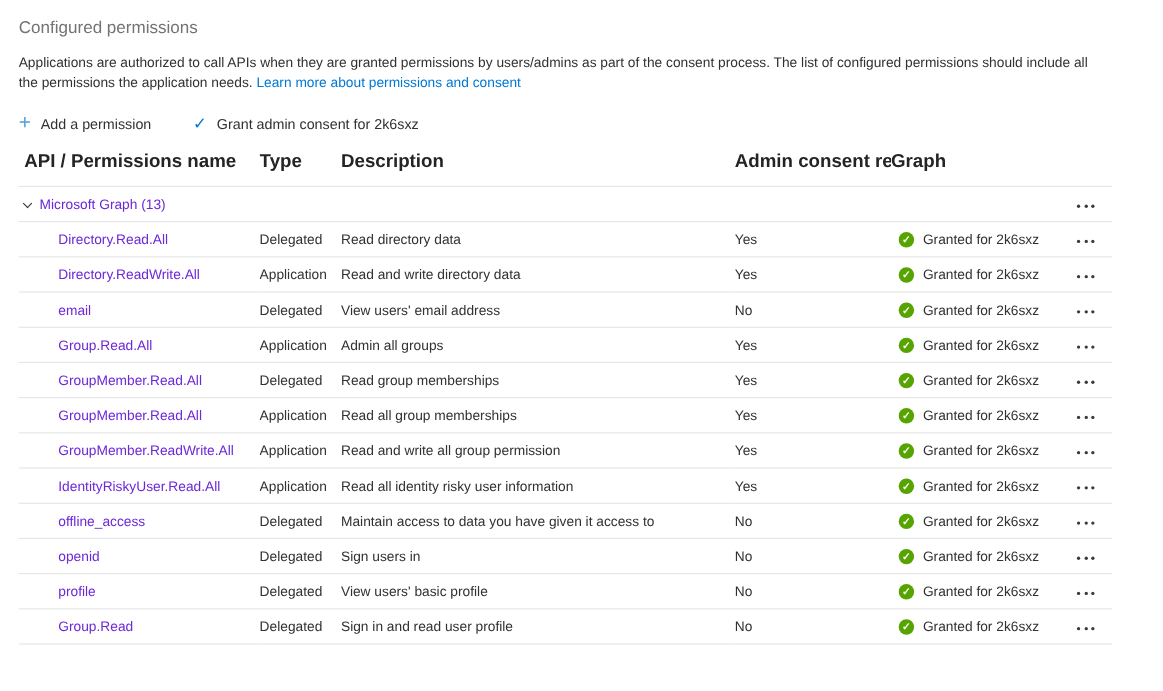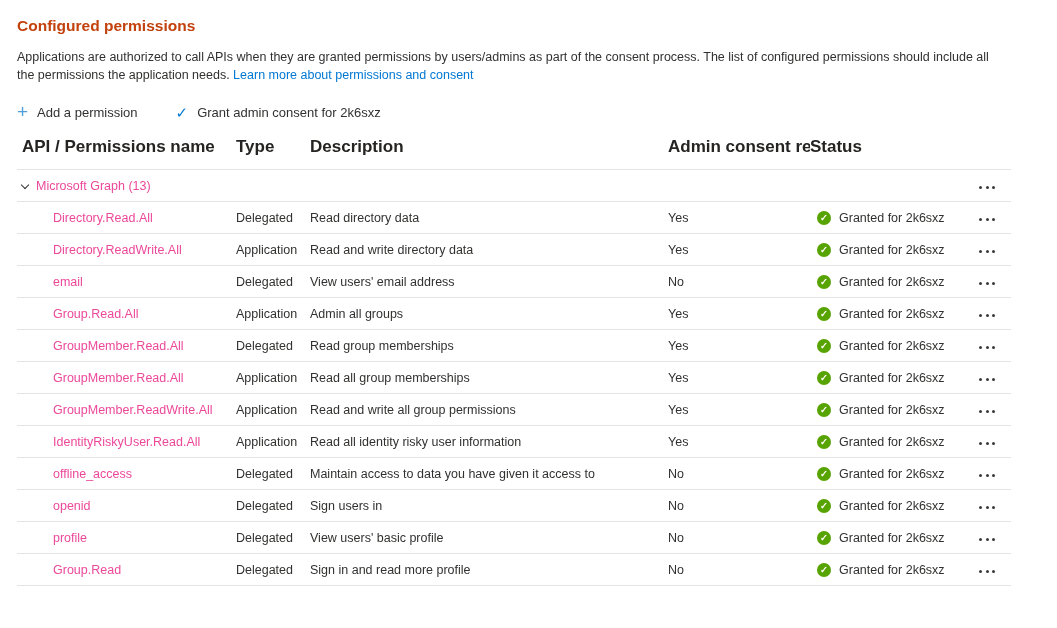--- a/index.html
+++ b/index.html
@@ -8,24 +8,24 @@
     width: 1057px; height: 628px;
     background: #ffffff;
     font-family: "Liberation Sans", sans-serif;
     color: #323130;
     overflow: hidden;
   }
   .page { padding: 16px 46px 0 17px; }
 
   .page-title {
     font-size: 15.5px;
-    font-weight: 700;
+    font-weight: 400;
     margin: 0;
     line-height: 20px;
-    color: #c2410c;
+    color: #737373;
   }
   .description {
     margin: 13px 0 0 0;
     font-size: 12.5px;
     line-height: 17.5px;
     max-width: 992px;
   }
   a.link, .link {
     color: #0078d4;
     text-decoration: none;
@@ -90,21 +90,21 @@
 
   .chevron-down-icon {
     display: inline-block;
     width: 6px; height: 6px;
     border-left: 1.6px solid #323130;
     border-bottom: 1.6px solid #323130;
     transform: rotate(-45deg);
     margin-right: 8px;
     position: relative; top: -2px;
   }
-  .perm-link { color: #ec4899; cursor: pointer; text-decoration: none; }
+  .perm-link { color: #6d28d9; cursor: pointer; text-decoration: none; }
 
   .status-wrap { display: inline-flex; align-items: center; gap: 8px; padding-left: 7px; }
   .check-circle-icon {
     width: 14px; height: 14px;
     border-radius: 50%;
     background: #57a300;
     color: #ffffff;
     display: inline-flex;
     align-items: center;
     justify-content: center;
@@ -155,21 +155,21 @@
       <col style="width:142px">
         <col style="width:150px">
         <col style="width:51px">
     </colgroup>
     <thead>
       <tr>
         <th class="col-name">API / Permissions name</th>
         <th>Type</th>
         <th>Description</th>
         <th>Admin consent requ...</th>
-        <th>Status</th>
+        <th>Graph</th>
         <th></th>
       </tr>
     </thead>
     <tbody id="table-body">
       <tr>
         <td class="group-cell" colspan="5">
           <span class="chevron-down-icon"></span><a class="perm-link">Microsoft Graph (13)</a>
         </td>
         <td class="menu-cell">
           <span class="dots">
@@ -311,21 +311,21 @@
               <i></i>
             </span>
     </td>
   </tr>
 
   <tr>
     <td class="cell-name">
       <a class="perm-link">GroupMember.ReadWrite.All</a>
     </td>
     <td>Application</td>
-    <td>Read and write all group permissions</td>
+    <td>Read and write all group permission</td>
     <td>Yes</td>
     <td>
       <span class="status-wrap">
         <span class="check-circle-icon">✓</span>
         <span>Granted for 2k6sxz</span>
       </span>
     </td>
     <td class="menu-cell">
       <span class="dots">
               <i></i>
@@ -421,21 +421,21 @@
               <i></i>
             </span>
     </td>
   </tr>
 
   <tr>
     <td class="cell-name">
       <a class="perm-link">Group.Read</a>
     </td>
     <td>Delegated</td>
-    <td>Sign in and read more profile</td>
+    <td>Sign in and read user profile</td>
     <td>No</td>
     <td>
       <span class="status-wrap">
         <span class="check-circle-icon">✓</span>
         <span>Granted for 2k6sxz</span>
       </span>
     </td>
     <td class="menu-cell">
       <span class="dots">
               <i></i>

